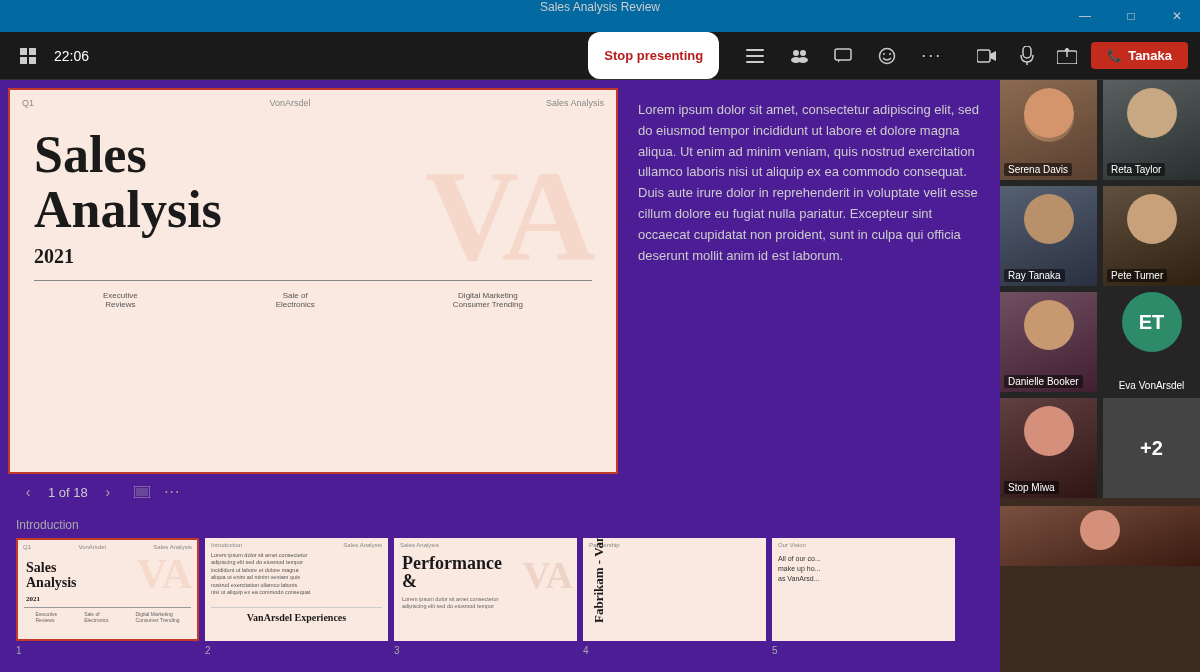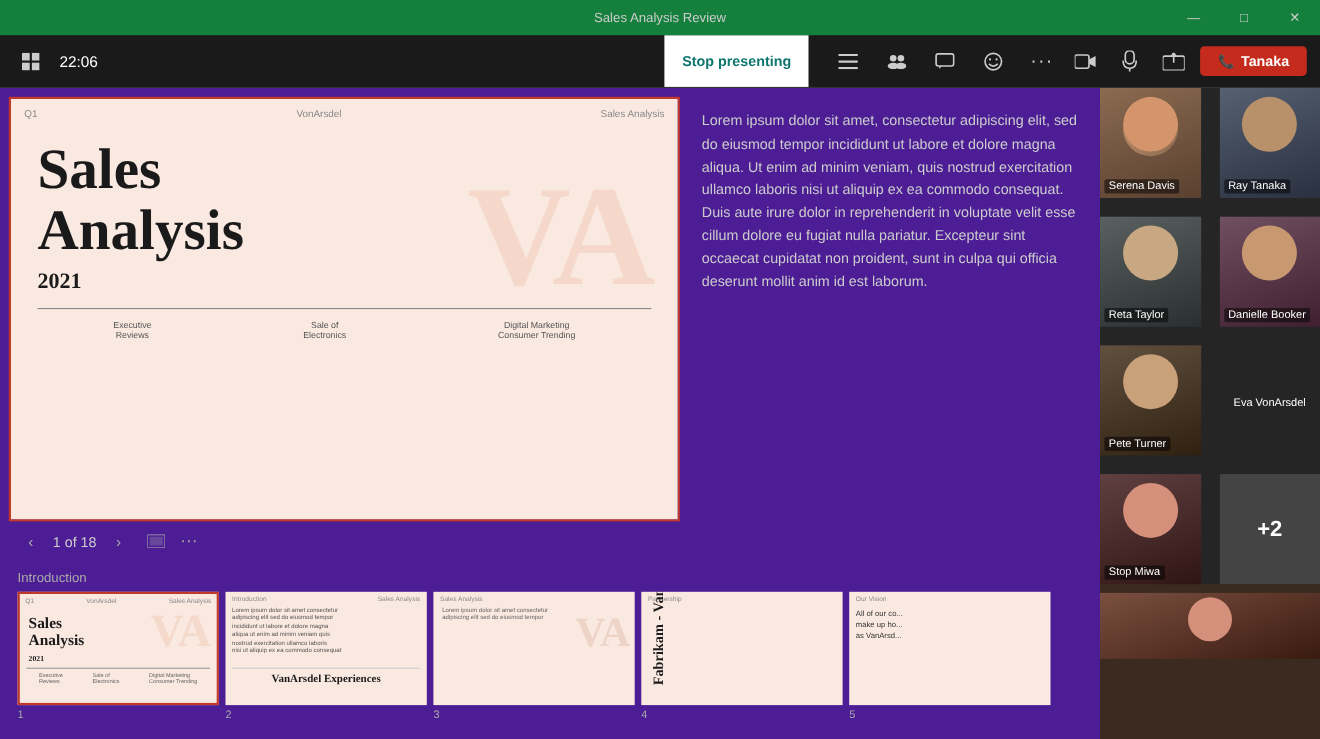--- a/index.html
+++ b/index.html
@@ -8,23 +8,22 @@
       height: 672px;
       background: #1a1a1a;
       font-family: 'Segoe UI', sans-serif;
       color: #fff;
       overflow: hidden;
     }
 
     
     .title-bar {
       height: 32px;
-      background: #15803d;
-      display: flex;
-      align-items: center;
+      background: #0369a1;
+      display: flex;
       justify-content: center;
       position: relative;
       font-size: 12px;
       color: #ccc;
     }
     .title-bar-controls {
       position: absolute;
       right: 0;
       top: 0;
       display: flex;
@@ -42,21 +41,21 @@
     }
 
     
     .toolbar {
       height: 48px;
       background: #1a1a1a;
       display: flex;
       align-items: center;
       padding: 0 12px;
       border-bottom: 1px solid #333;
-      gap: 8px;
+      gap: 24px;
     }
     .toolbar-left {
       display: flex;
       align-items: center;
       gap: 10px;
       flex: 1;
     }
     .grid-icon-box {
       width: 32px;
       height: 32px;
@@ -70,23 +69,23 @@
       color: #fff;
       font-weight: 500;
     }
     .toolbar-center {
       display: flex;
       align-items: center;
       gap: 8px;
     }
     .stop-presenting-btn {
       background: #fff;
-      color: #0f766e;
+      color: #b91c1c;
       border: none;
-      border-radius: 0;
+      border-radius: 12px;
       padding: 16px 16px;
       font-size: 13px;
       font-weight: 600;
       cursor: pointer;
     }
     .toolbar-icons {
       display: flex;
       align-items: center;
       gap: 12px;
       margin-left: 12px;
@@ -369,21 +368,21 @@
     
     .participants-panel {
       width: 200px;
       background: #252525;
       display: flex;
       flex-direction: column;
     }
     .participant-grid {
       display: grid;
       grid-template-columns: 1fr 1fr;
-      gap: 17px;
+      gap: 6px;
     }
     .participant-tile {
       height: 100px;
       position: relative;
       overflow: hidden;
       background: #333;
     }
     .participant-name {
       position: absolute;
       bottom: 4px;
@@ -626,20 +625,21 @@
             </div>
           </div>
           <div class="thumb-num">2</div>
         </div>
 
         <div class="thumb-item">
           <div class="thumb-box" style="background:#fae9e0;">
             <div class="thumb3-header">
               <span>Sales Analysis</span>
             </div>
+            <div class="thumb3-perf">Performance<br>&amp;</div>
             <div style="font-size:5.5px;color:#666;padding:2px 8px;line-height:1.3;">
               Lorem ipsum dolor sit amet consectetur<br>
               adipiscing elit sed do eiusmod tempor
             </div>
             <div class="thumb3-watermark" style="position:absolute;right:4px;top:15px;font-size:38px;font-weight:900;color:rgba(220,180,160,0.4);font-family:Georgia,serif;">VA</div>
           </div>
           <div class="thumb-num">3</div>
         </div>
 
         <div class="thumb-item">
@@ -677,49 +677,52 @@
       <div class="participant-tile participant-bg-1">
         <div class="face-container" style="background:linear-gradient(160deg,#8B6A50,#5a4030);">
           <div style="width:50px;height:50px;border-radius:50%;background:linear-gradient(135deg,#c8956c,#8B6A50);position:absolute;top:12px;left:50%;transform:translateX(-50%);"></div>
           <div style="position:absolute;top:8px;left:50%;transform:translateX(-50%);width:50px;height:50px;border-radius:50%;overflow:hidden;">
             <div style="background:#d4956c;width:100%;height:100%;border-radius:50%;"></div>
           </div>
         </div>
         <div class="participant-name">Serena Davis</div>
       </div>
 
+      <div class="participant-tile" style="background:linear-gradient(160deg,#5a6060,#2a3030);">
+        <div class="face-container">
+          <div style="position:absolute;top:8px;left:50%;transform:translateX(-50%);width:50px;height:50px;border-radius:50%;background:#c8a882;"></div>
+        </div>
+        <div class="participant-name">Reta Taylor</div>
+      </div>
+
       <div class="participant-tile participant-bg-3" style="background:linear-gradient(160deg,#556070,#2a3040);">
         <div class="face-container">
           <div style="position:absolute;top:8px;left:50%;transform:translateX(-50%);width:50px;height:50px;border-radius:50%;background:#b8906a;"></div>
         </div>
         <div class="participant-name">Ray Tanaka</div>
       </div>
 
-      <div class="participant-tile" style="background:linear-gradient(160deg,#5a6060,#2a3030);">
+      <div class="participant-tile" style="background:linear-gradient(160deg,#605040,#302010);">
         <div class="face-container">
-          <div style="position:absolute;top:8px;left:50%;transform:translateX(-50%);width:50px;height:50px;border-radius:50%;background:#c8a882;"></div>
-        </div>
-        <div class="participant-name">Reta Taylor</div>
+          <div style="position:absolute;top:8px;left:50%;transform:translateX(-50%);width:50px;height:50px;border-radius:50%;background:#c8a07a;"></div>
+        </div>
+        <div class="participant-name">Pete Turner</div>
       </div>
 
       <div class="participant-tile" style="background:linear-gradient(160deg,#705060,#402030);">
         <div class="face-container">
           <div style="position:absolute;top:8px;left:50%;transform:translateX(-50%);width:50px;height:50px;border-radius:50%;background:#c89870;"></div>
         </div>
         <div class="participant-name">Danielle Booker</div>
       </div>
 
-      <div class="participant-tile" style="background:linear-gradient(160deg,#605040,#302010);">
-        <div class="face-container">
-          <div style="position:absolute;top:8px;left:50%;transform:translateX(-50%);width:50px;height:50px;border-radius:50%;background:#c8a07a;"></div>
-        </div>
-        <div class="participant-name">Pete Turner</div>
-      </div>
-
       <div class="participant-tile" style="background:#252525;display:flex;flex-direction:column;align-items:center;justify-content:center;">
+        <div class="avatar-circle" style="background:#2e8b6a;margin-top:0;">
+          <span>ET</span>
+        </div>
         <div class="participant-name" style="position:static;background:transparent;margin-top:4px;text-align:center;font-size:10px;color:#fff;">Eva VonArsdel</div>
       </div>
 
       <div class="participant-tile" style="background:linear-gradient(160deg,#604040,#301515);">
         <div class="face-container">
           <div style="position:absolute;top:8px;left:50%;transform:translateX(-50%);width:50px;height:50px;border-radius:50%;background:#d4907a;"></div>
         </div>
         <div class="participant-name">Stop Miwa</div>
       </div>
 

